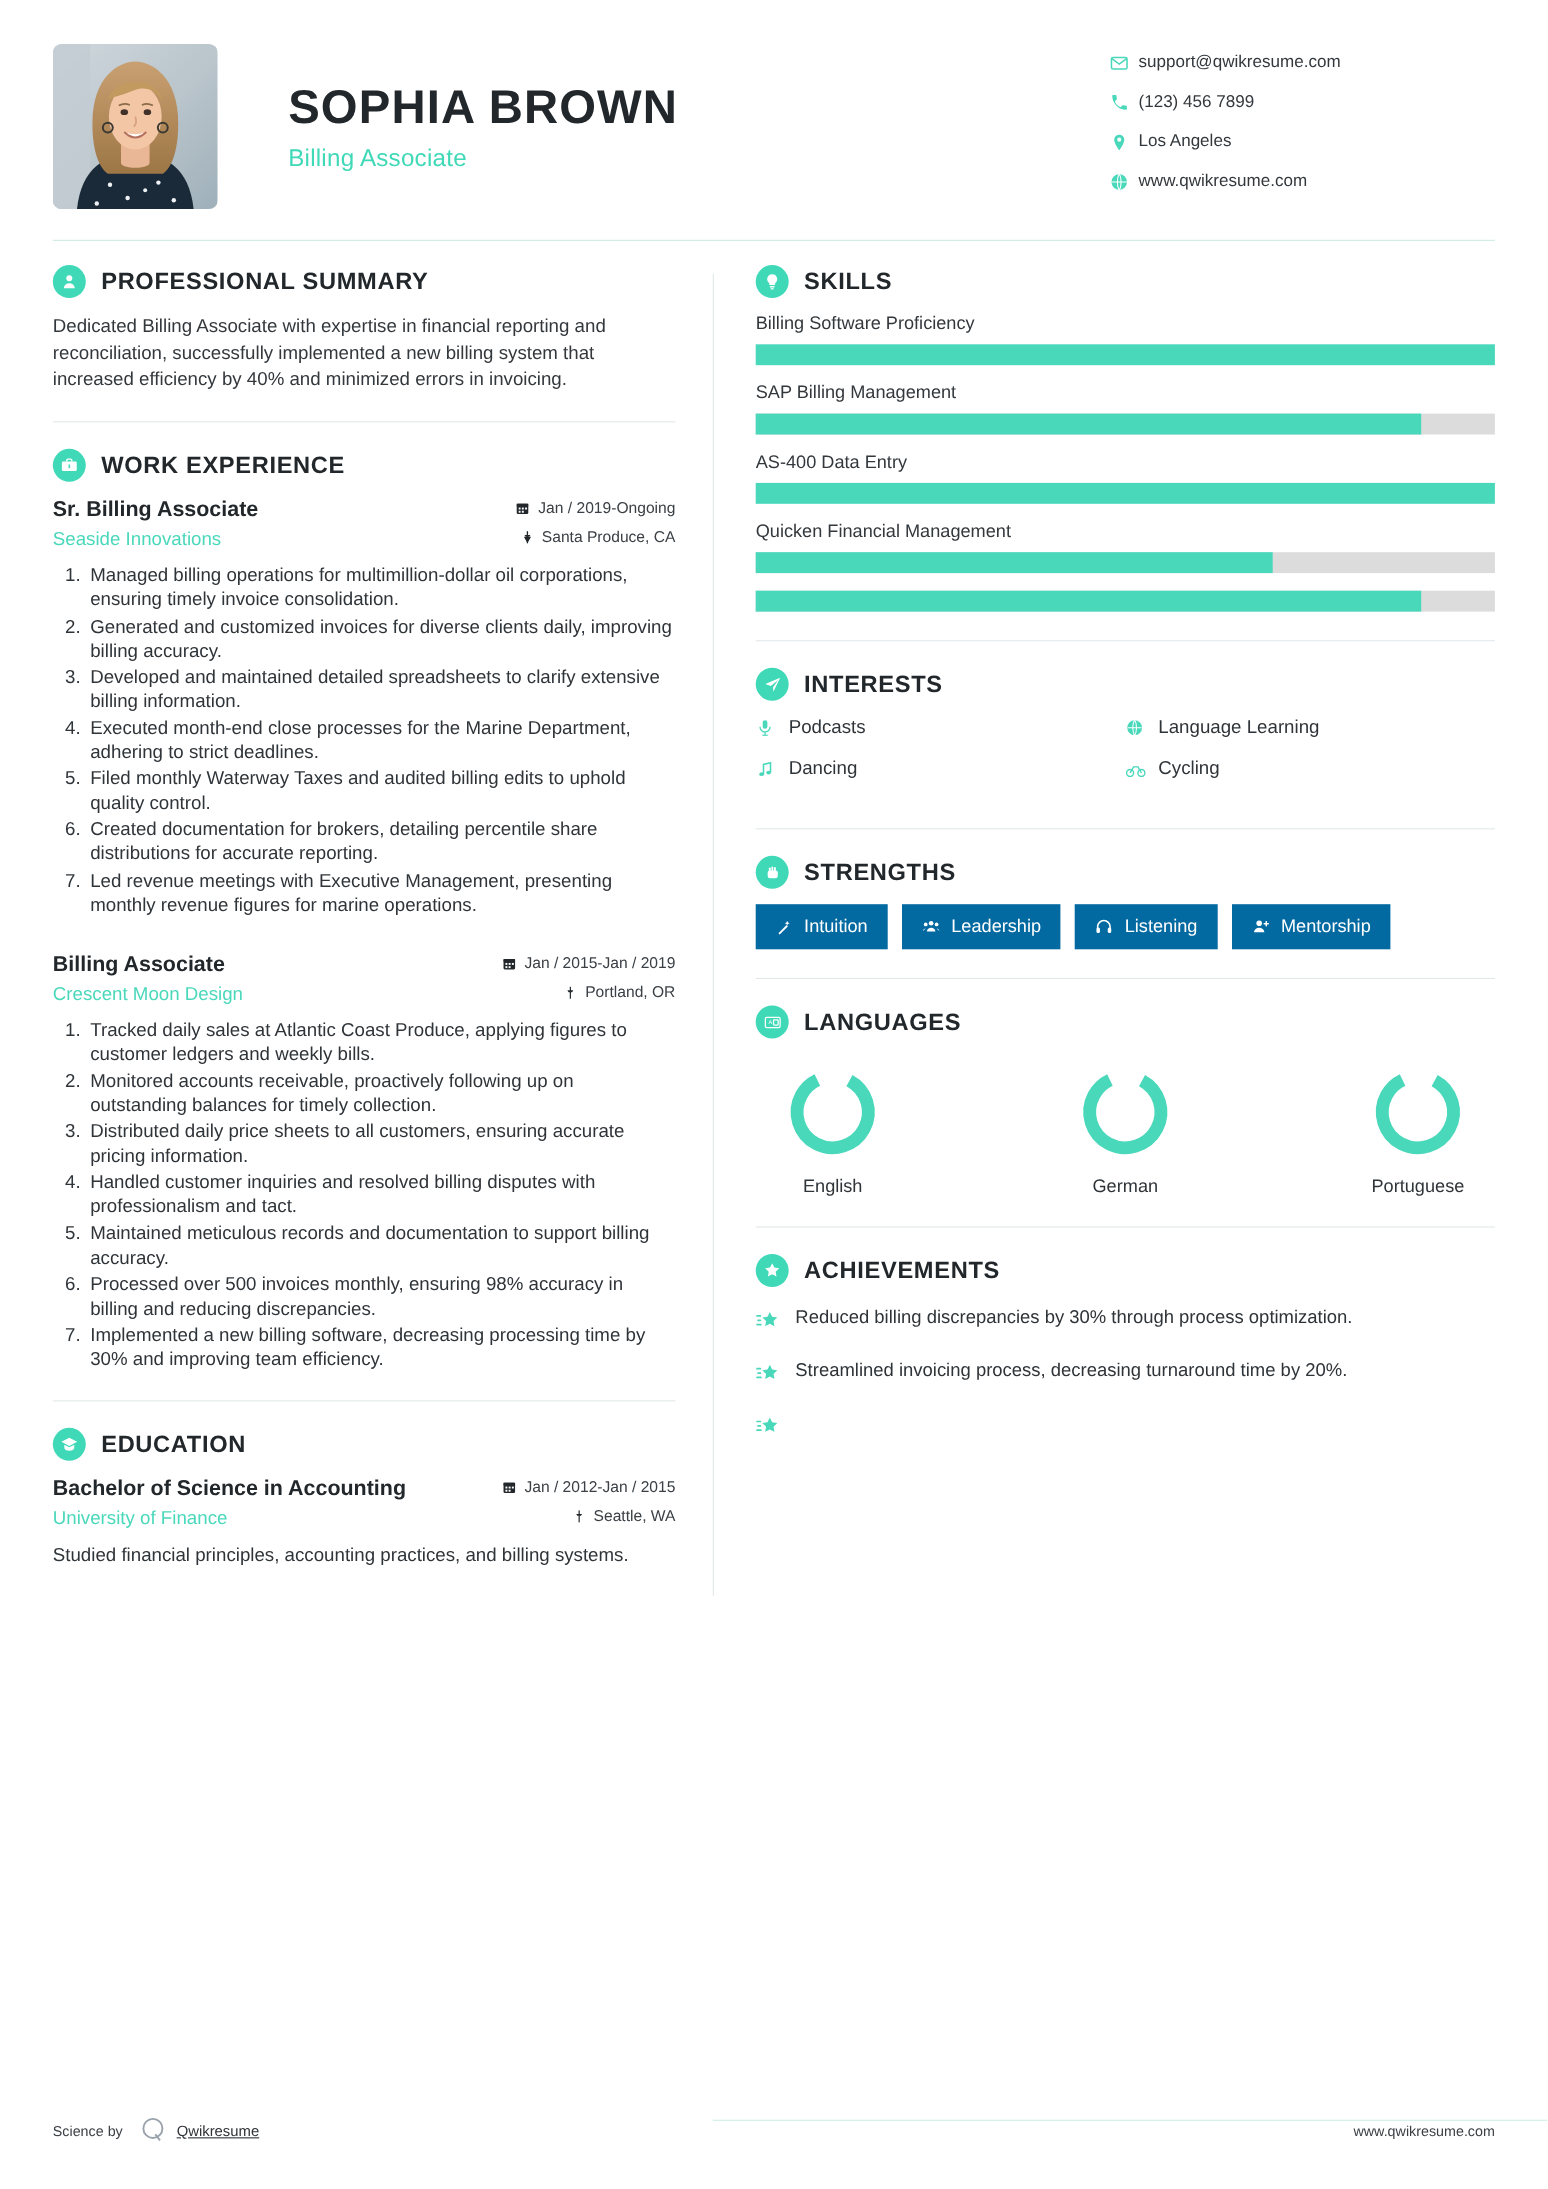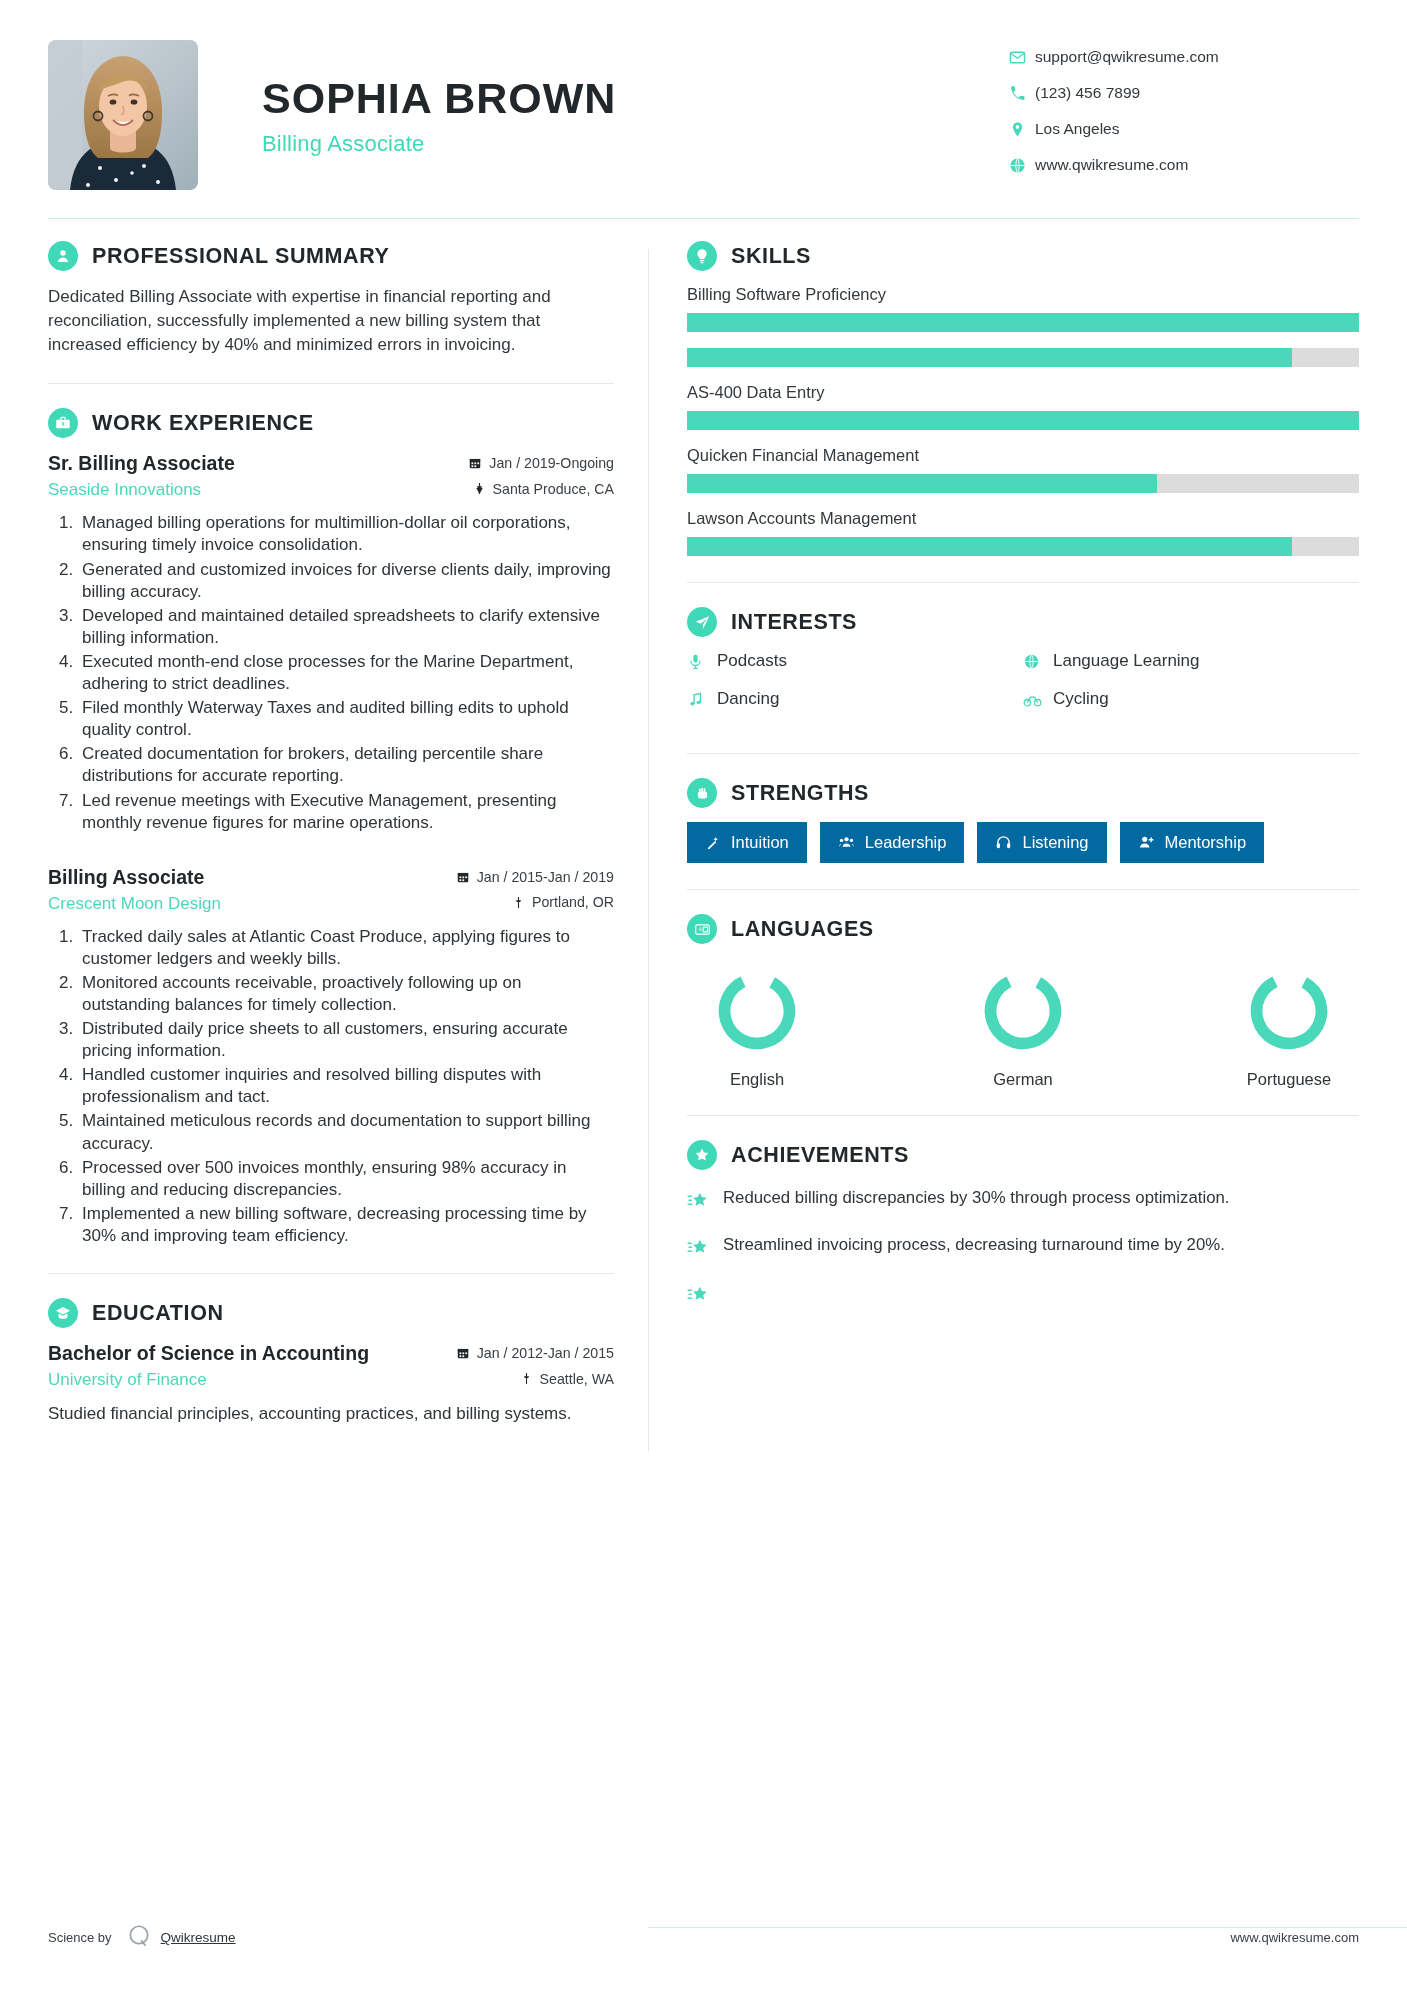--- a/index.html
+++ b/index.html
@@ -387,38 +387,38 @@
           <span class="sec-title">SKILLS</span>
         </div>
 
         <div class="skill-item">
           <div class="skill-name">Billing Software Proficiency</div>
           <div class="skill-track">
             <div class="skill-fill" style="width: 100%;"></div>
           </div>
         </div>
         <div class="skill-item">
+          <div class="skill-name">SAP Billing Management</div>
           <div class="skill-track">
             <div class="skill-fill" style="width: 90%;"></div>
           </div>
         </div>
         <div class="skill-item">
           <div class="skill-name">AS-400 Data Entry</div>
           <div class="skill-track">
             <div class="skill-fill" style="width: 100%;"></div>
           </div>
         </div>
         <div class="skill-item">
           <div class="skill-name">Quicken Financial Management</div>
           <div class="skill-track">
             <div class="skill-fill" style="width: 70%;"></div>
           </div>
         </div>
         <div class="skill-item">
-          <div class="skill-name">Lawson Accounts Management</div>
           <div class="skill-track">
             <div class="skill-fill" style="width: 90%;"></div>
           </div>
         </div>
       </div>
 
       <div class="sec-sep"></div>
 
       <div class="sec-block">
         <div class="sec-head">

